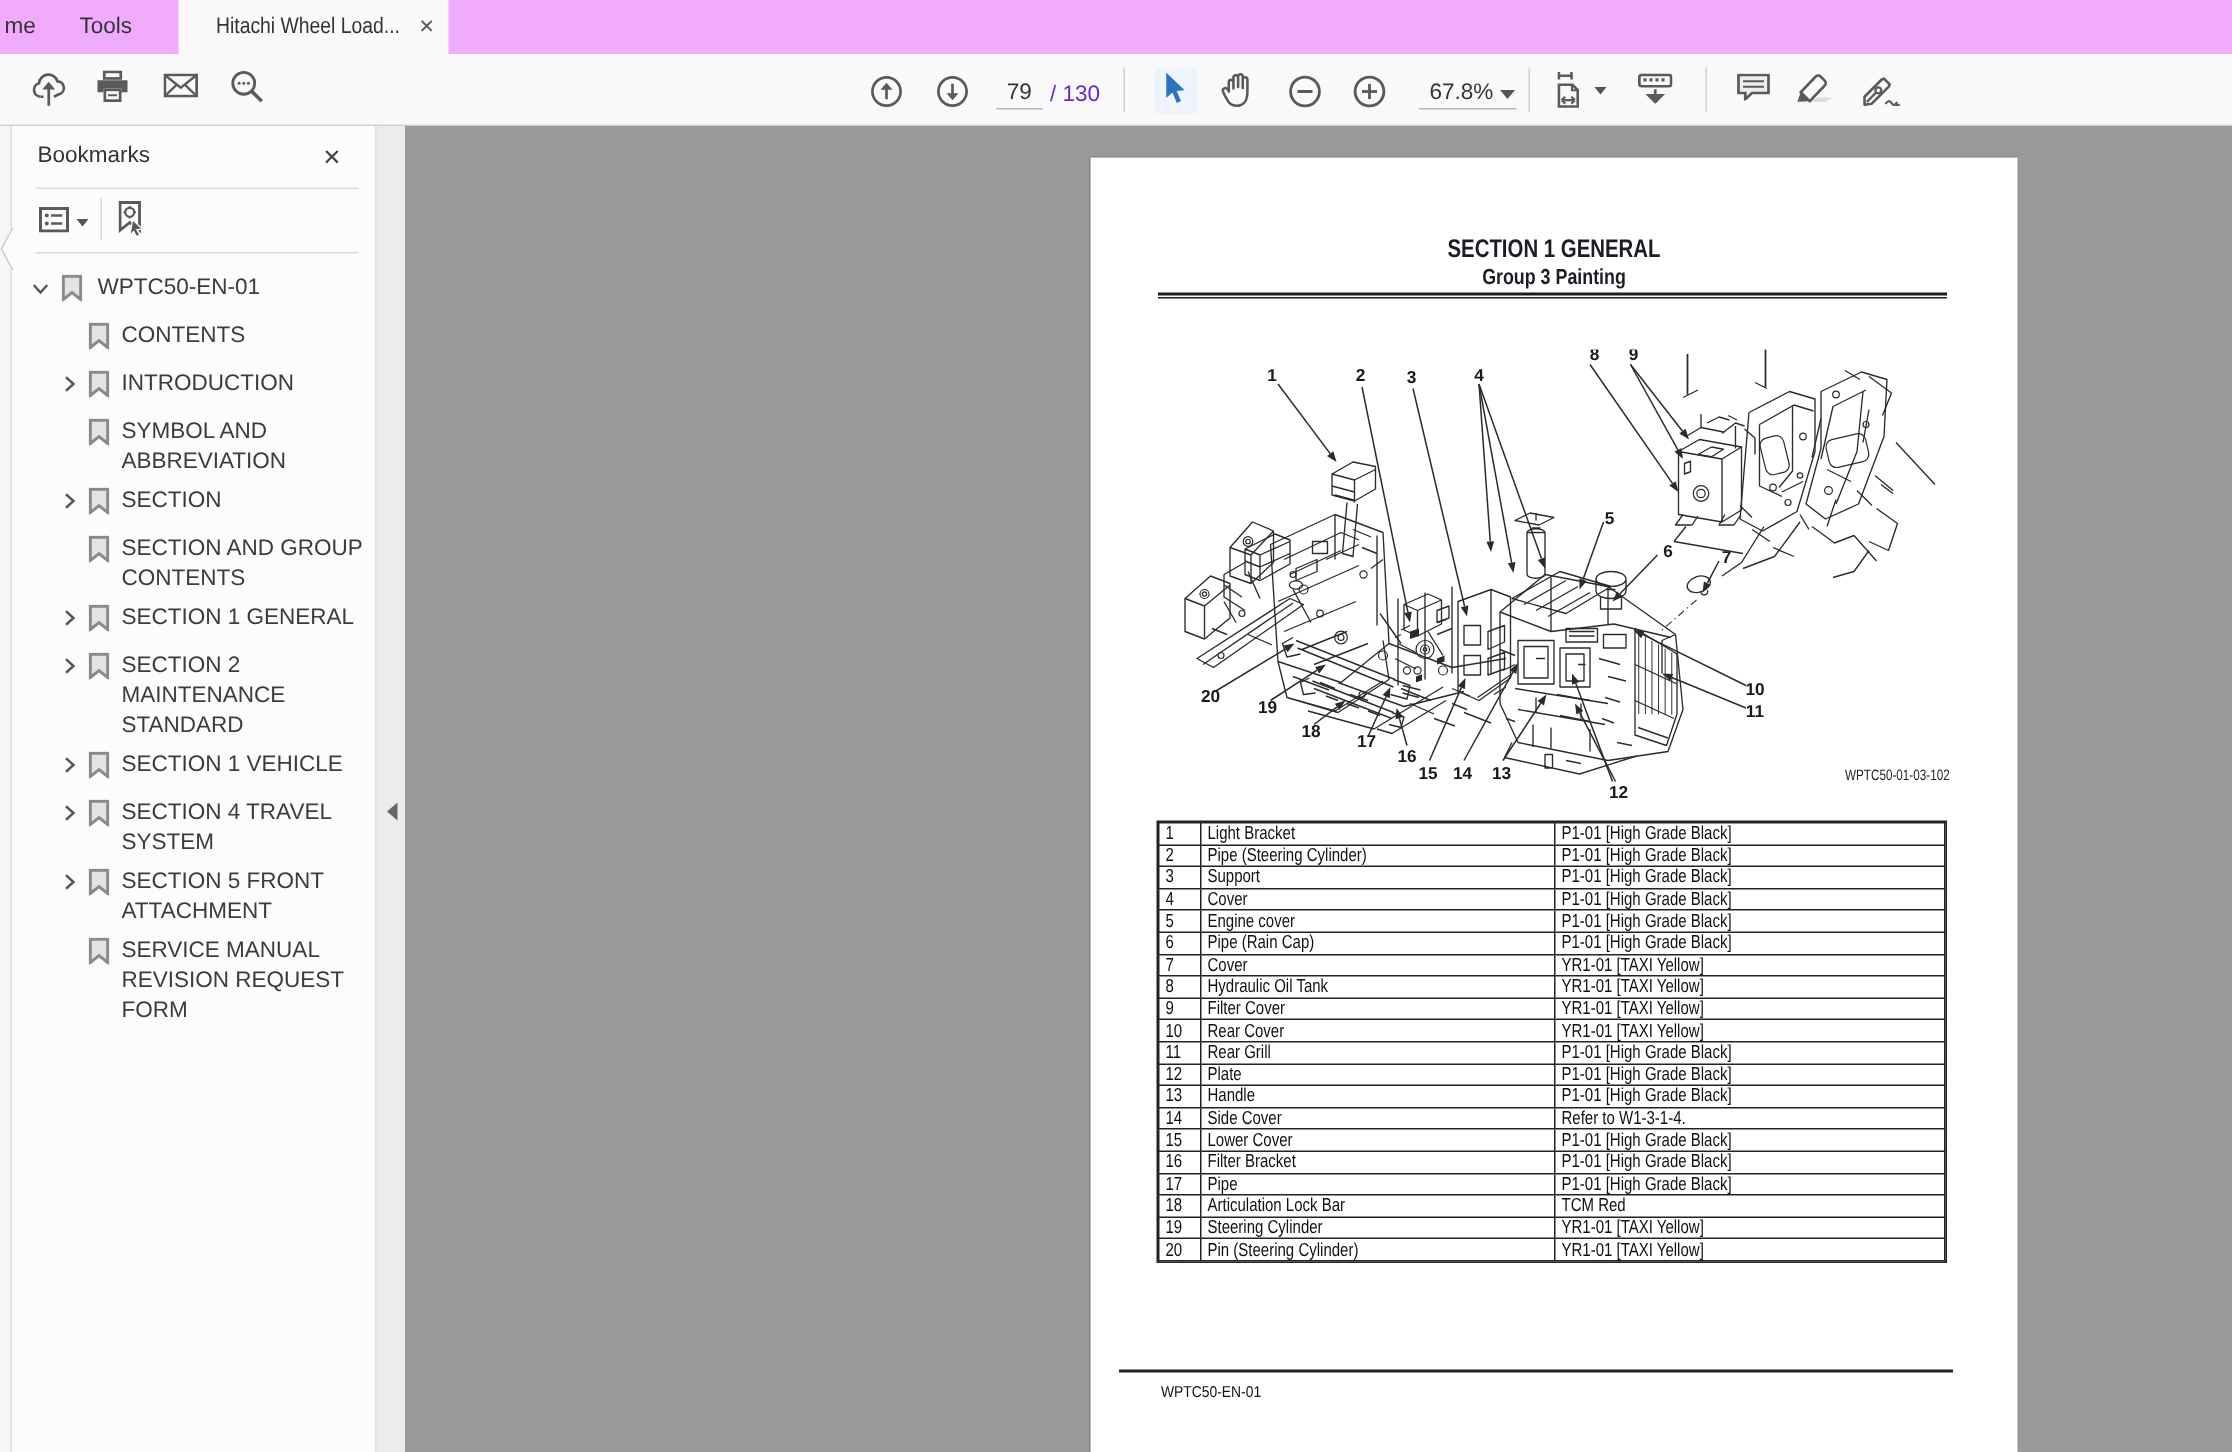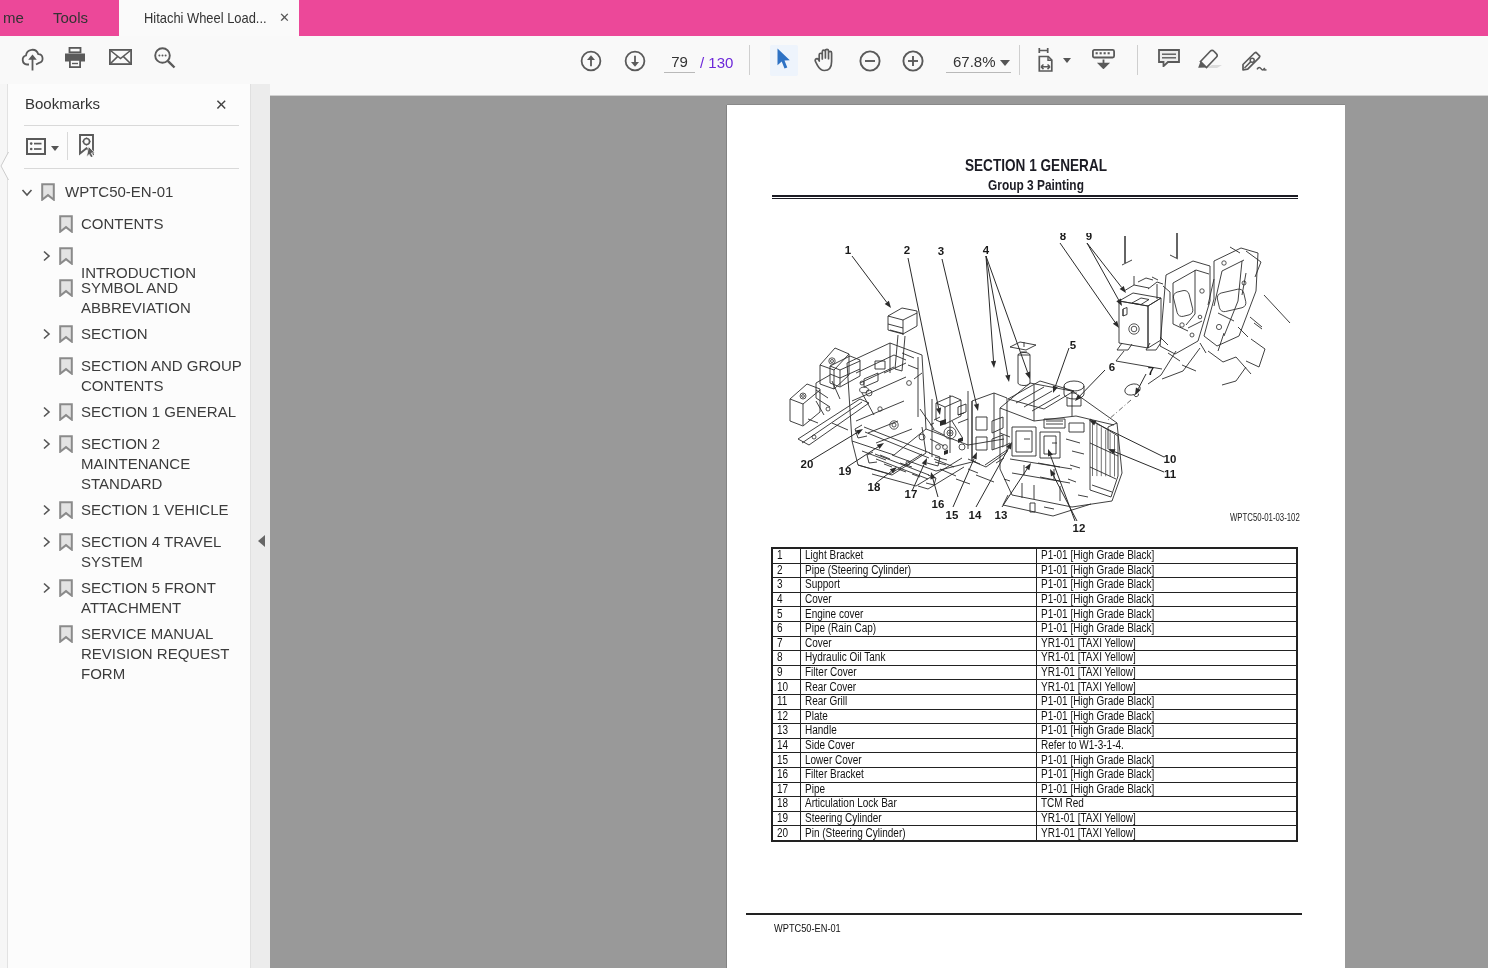--- a/index.html
+++ b/index.html
@@ -1,27 +1,27 @@
 <!DOCTYPE html>
 <html><head>
 <meta charset="utf-8">
 <style>
 * { margin:0; padding:0; box-sizing:border-box; }
 html,body { width:1488px; height:968px; overflow:hidden; font-family:"Liberation Sans",sans-serif; }
 #app { position:relative; width:1488px; height:968px; background:#999999; }
 
-#tabbar { position:absolute; left:0; top:0; width:1488px; height:36px; background:#ec4899; }
+#tabbar { position:absolute; left:0; top:0; width:1488px; height:36px; background:#f0abfc; }
 .tabtxt { position:absolute; top:0; height:36px; line-height:36px; font-size:15px; color:#333; }
 #tab-home { left:3px; }
 #tab-tools { left:53px; }
 #tab-doc { position:absolute; left:119px; top:0; width:180px; height:37px; background:#fafafa; }
 #tab-doc .t { position:absolute; left:25px; top:0; height:36px; line-height:36px; font-size:15px; color:#333; transform:scaleX(0.86); transform-origin:left center; white-space:nowrap; }
 #tab-doc .x { position:absolute; right:7px; top:10px; width:15px; height:15px; font-size:13px; color:#555; line-height:15px; text-align:center; }
 
-#toolbar { position:absolute; left:0; top:36px; width:1488px; height:60px; background:#f9f9f9; border-bottom:1px solid #d1d1d1; }
+#toolbar { position:absolute; left:0; top:36px; width:1488px; height:48px; background:#f9f9f9; border-bottom:1px solid #d1d1d1; }
 .ticon { position:absolute; top:0; }
 .tsep { position:absolute; top:9px; width:1px; height:30px; background:#cfcfcf; }
 #pagenum { position:absolute; left:664px; top:16px; width:31px; border-bottom:1px solid #b9b9b9; text-align:center; font-size:15px; color:#333; height:21px; line-height:20px;}
 #pagecount { position:absolute; left:700px; top:18px; font-size:15px; color:#6d28d9; }
 #zoomval { position:absolute; left:946px; top:16px; width:65px; border-bottom:1px solid #b9b9b9; text-align:left; padding-left:7px; font-size:15px; color:#333; height:21px; line-height:20px; }
 #zoomcaret { position:absolute; left:1000px; top:24px; width:0; height:0; border-left:5px solid transparent; border-right:5px solid transparent; border-top:6px solid #555; }
 
 #sidebar { position:absolute; left:0; top:84px; width:250px; height:884px; background:#fcfcfc; }
 #splitter { position:absolute; left:250px; top:84px; width:20px; height:884px; background:#ececec; border-left:1px solid #e0e0e0; }
 #collapse { position:absolute; left:7px; top:451px; width:0; height:0; border-top:6px solid transparent; border-bottom:6px solid transparent; border-right:7px solid #666; }
@@ -235,21 +235,21 @@
         <div class="chev" style="left:40px;top:166px;">
           <svg class="icon" width="12" height="12" viewBox="0 0 12 12">
             <path d="M4 1.5 L9 6 L4 10.5" fill="none" stroke="#555" stroke-width="1.6"></path>
           </svg>
         </div>
         <div class="bmi" style="left:59px;top:163px;">
           <svg class="icon" width="14" height="18" viewBox="0 0 14 18">
             <path d="M1.2 1.2 h11.6 v15.5 l-5.8 -4.6 l-5.8 4.6 z" fill="#e3e3e3" stroke="#8a8a8a" stroke-width="2"></path>
           </svg>
         </div>
-        <div class="trow" style="left:81px;top:162px;margin-top:17px;">INTRODUCTION</div>
+        <div class="trow" style="left:81px;top:162px;">INTRODUCTION</div>
         <div class="bmi" style="left:59px;top:195px;">
           <svg class="icon" width="14" height="18" viewBox="0 0 14 18">
             <path d="M1.2 1.2 h11.6 v15.5 l-5.8 -4.6 l-5.8 4.6 z" fill="#e3e3e3" stroke="#8a8a8a" stroke-width="2"></path>
           </svg>
         </div>
         <div class="trow" style="left:81px;top:194px;">SYMBOL AND<br>ABBREVIATION</div>
         <div class="chev" style="left:40px;top:244px;">
           <svg class="icon" width="12" height="12" viewBox="0 0 12 12">
             <path d="M4 1.5 L9 6 L4 10.5" fill="none" stroke="#555" stroke-width="1.6"></path>
           </svg>

